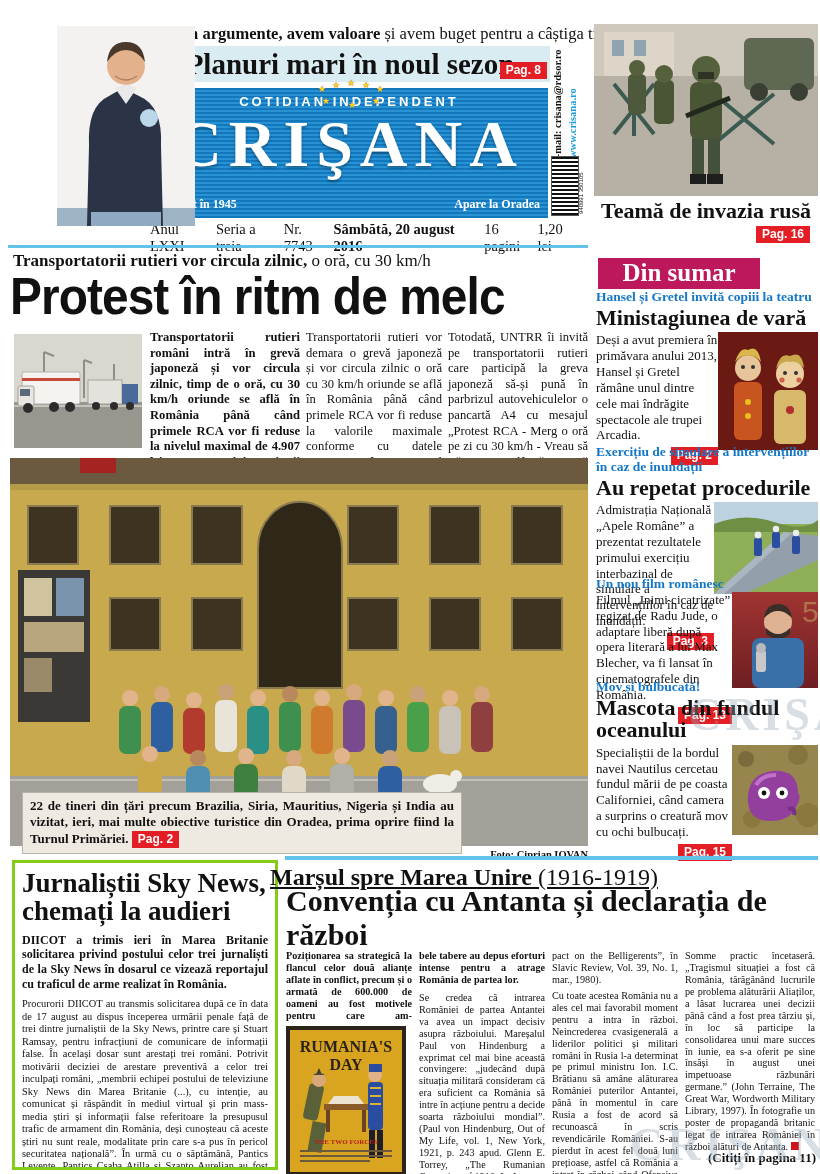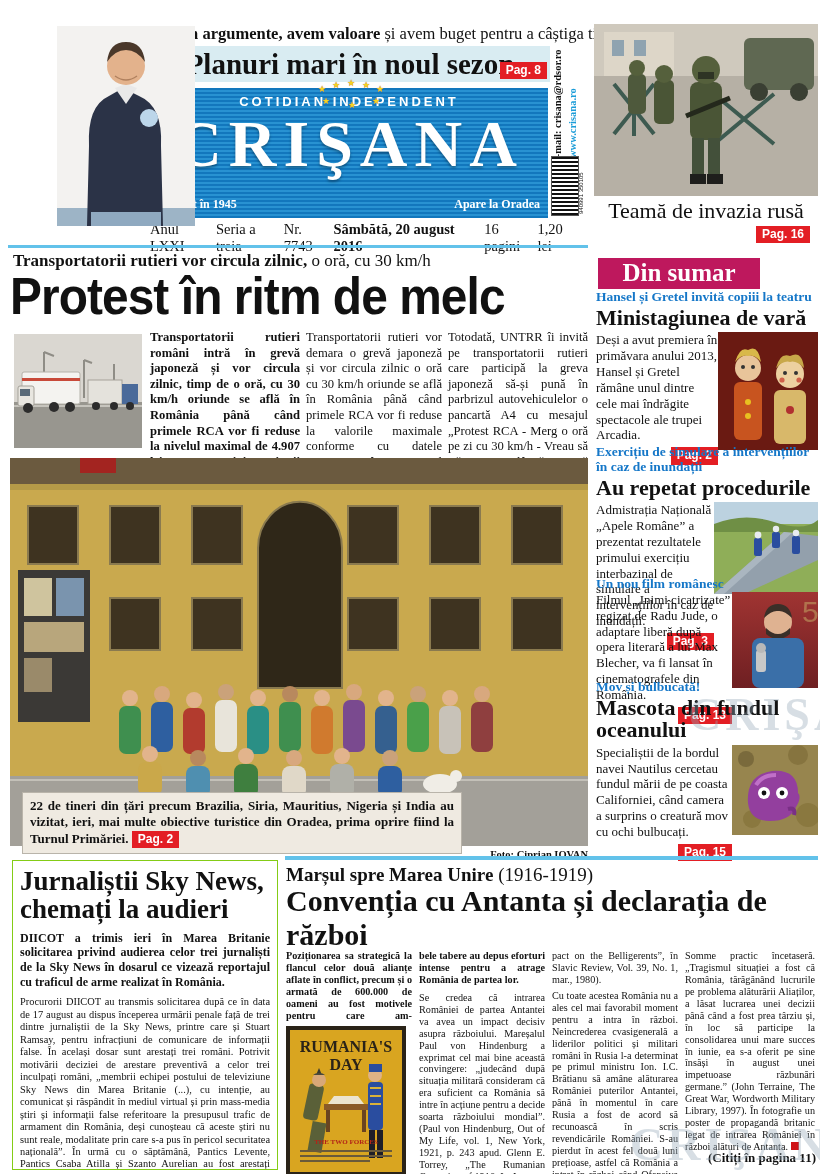--- a/index.html
+++ b/index.html
@@ -33,21 +33,21 @@
       font-size:14.5px;}
   #rule-cyan-top{left:8px;top:245px;width:580px;height:3px;background:#62c2ea;}
   
   #email-vert{left:552px;top:22px;height:140px;font-size:10.5px;font-weight:bold;}
   #site-vert{left:567px;top:38px;height:120px;font-size:10.5px;font-weight:bold;color:#1a9cd8;}
   #barcode{left:551px;top:156px;width:26px;height:58px;
       background:repeating-linear-gradient(180deg,#111 0 2px,#fff 2px 4px);border:1px solid #555;}
   #barcode-digits{left:578px;top:158px;height:56px;font-size:6px;font-family:"Liberation Sans",sans-serif;}
   
   #soldiers-photo{left:594px;top:24px;width:224px;height:172px;}
-  #invasion-headline{left:594px;top:198px;width:224px;font-size:22px;font-weight:normal;text-align:center;}
+  #invasion-headline{left:594px;top:198px;width:224px;font-size:22px;font-weight:bold;text-align:center;}
   #invasion-badge{left:756px;top:226px;}
   
   #lead-kicker{left:13px;top:251px;width:578px;font-size:17px;}
   #lead-headline{left:10px;top:266px;width:620px;font-family:"Liberation Sans",sans-serif;
       font-weight:bold;font-size:52px;letter-spacing:-1px;transform:scaleX(.92);transform-origin:left top;
       white-space:nowrap;}
   #trucks-photo{left:14px;top:334px;width:128px;height:114px;}
   .lead-col{top:330px;font-size:12.6px;line-height:1.24;}
   #lead-col1{left:150px;width:150px;font-weight:bold;}
   #lead-col2{left:306px;width:136px;}
@@ -63,29 +63,29 @@
       font-size:25px;font-weight:bold;text-align:center;line-height:30px;}
   .sumar-item{left:596px;width:222px;}
   .sumar-kicker{color:#1577c8;font-weight:bold;font-size:13.5px;line-height:1.1;}
   .sumar-headline{font-weight:bold;font-size:22px;line-height:1.02;margin:2px 0 3px;}
   .sumar-row{display:flex;}
   .sumar-body{font-size:13px;line-height:1.22;flex:1;}
   .sumar-photo{flex:none;}
   .sumar-badge-wrap{text-align:right;margin-top:2px;}
   #sumar-item-1{top:290px;} #sumar-item-2{top:445px;} #sumar-item-3{top:577px;} #sumar-item-4{top:680px;}
   
-  #skynews{left:12px;top:860px;width:266px;height:310px;border:1px solid #84cc16;
+  #skynews{left:12px;top:860px;width:266px;height:310px;border:3px solid #84cc16;
       padding:6px 7px;box-sizing:border-box;overflow:hidden;}
   #skynews-headline{font-size:27px;font-weight:bold;line-height:1.05;margin-bottom:7px;}
   #skynews-lead{font-size:12px;font-weight:bold;line-height:1.22;margin-bottom:7px;}
   #skynews-body{font-size:10.4px;line-height:1.2;}
   .end-mark{display:inline-block;width:8px;height:8px;background:#cf1318;margin-left:3px;}
   
   #rule-cyan-bottom{left:285px;top:856px;width:533px;height:4px;background:#62c2ea;}
-  #unire-kicker{left:286px;top:864px;width:532px;font-size:19px;}
+  #unire-kicker{left:270px;top:864px;width:532px;font-size:24px;text-decoration:underline;}
   #unire-headline{left:286px;top:884px;width:532px;font-size:30px;font-weight:bold;}
   .unire-col{top:922px;height:246px;font-size:10.2px;line-height:1.17;overflow:hidden;margin-top:28px;}
   #unire-col1{left:286px;width:126px;font-weight:bold;}
   #unire-col2{left:419px;width:126px;}
   #unire-col3{left:552px;width:126px;}
   #unire-col4{left:685px;width:130px;}
   .bold-start{font-weight:bold;}
   #poster{margin-top:4px;}
   #unire-footer{left:660px;top:1150px;width:156px;text-align:right;font-size:13px;font-weight:bold;}
   
@@ -420,21 +420,21 @@
           <circle cx="50" cy="48" r="6" fill="#fff"></circle>
         <circle cx="32" cy="48" r="2.4" fill="#111"></circle>
           <circle cx="50" cy="48" r="2.4" fill="#111"></circle>
         <path d="M56,64 Q64,62 62,70" stroke="#7a2f86" stroke-width="4" fill="none"></path>
       </svg>
     </div>
   </div>
 
   <div class="abs" id="skynews">
     <div id="skynews-headline">Jurnaliștii Sky News, chemați la audieri</div>
-    <div id="skynews-lead" class="just">DIICOT a trimis ieri în Marea Britanie solicitarea privind audierea celor trei jurnaliști de la Sky News în dosarul ce vizează reportajul cu traficul de arme realizat în România.</div>
+    <div id="skynews-lead" class="just">DIICOT a trimis ieri în Marea Britanie solicitarea privind postului celor trei jurnaliști de la Sky News în dosarul ce vizează reportajul cu traficul de arme realizat în România.</div>
     <div id="skynews-body" class="just"><span>Procurorii DIICOT au transmis solicitarea după ce în data de 17 august au dispus începerea urmării penale față de trei dintre jurnaliștii de la Sky News, printre care și Stuart Ramsay, pentru infracțiuni de comunicare de informații false. În același dosar sunt arestați trei români. Potrivit motivării deciziei de arestare preventivă a celor trei inculpați români, „membrii echipei postului de televiziune Sky News din Marea Britanie (...), cu intenție, au comunicat și răspândit în mediul virtual și prin mass-media știri și informații false referitoare la presupusul trafic de armament din România, deși cunoșteau că aceste știri nu sunt reale, modalitate prin care s-a pus în pericol securitatea națională”. În urmă cu o săptămână, Pantics Levente, Pantics Csaba Atilla și Szanto Aurelian au fost arestați preventiv pentru 30 de zile, decizia fiind luată de judecătorii Curții de Apel București.</span></div>
   </div>
 
   <div class="abs" id="rule-cyan-bottom"></div>
   <div class="abs" id="unire-kicker"><b>Marșul spre Marea Unire</b><span> (1916-1919)</span></div>
   <div class="abs" id="unire-headline">Convenția cu Antanta și declarația de război</div>
 
   <div class="abs unire-col just" id="unire-col1">
     <span>Poziționarea sa strategică la flancul celor două alianțe aflate în conflict, precum și o armată de 600.000 de oameni au fost motivele pentru care am-</span>
     <svg id="poster" width="120" height="150" viewBox="0 0 120 150">

